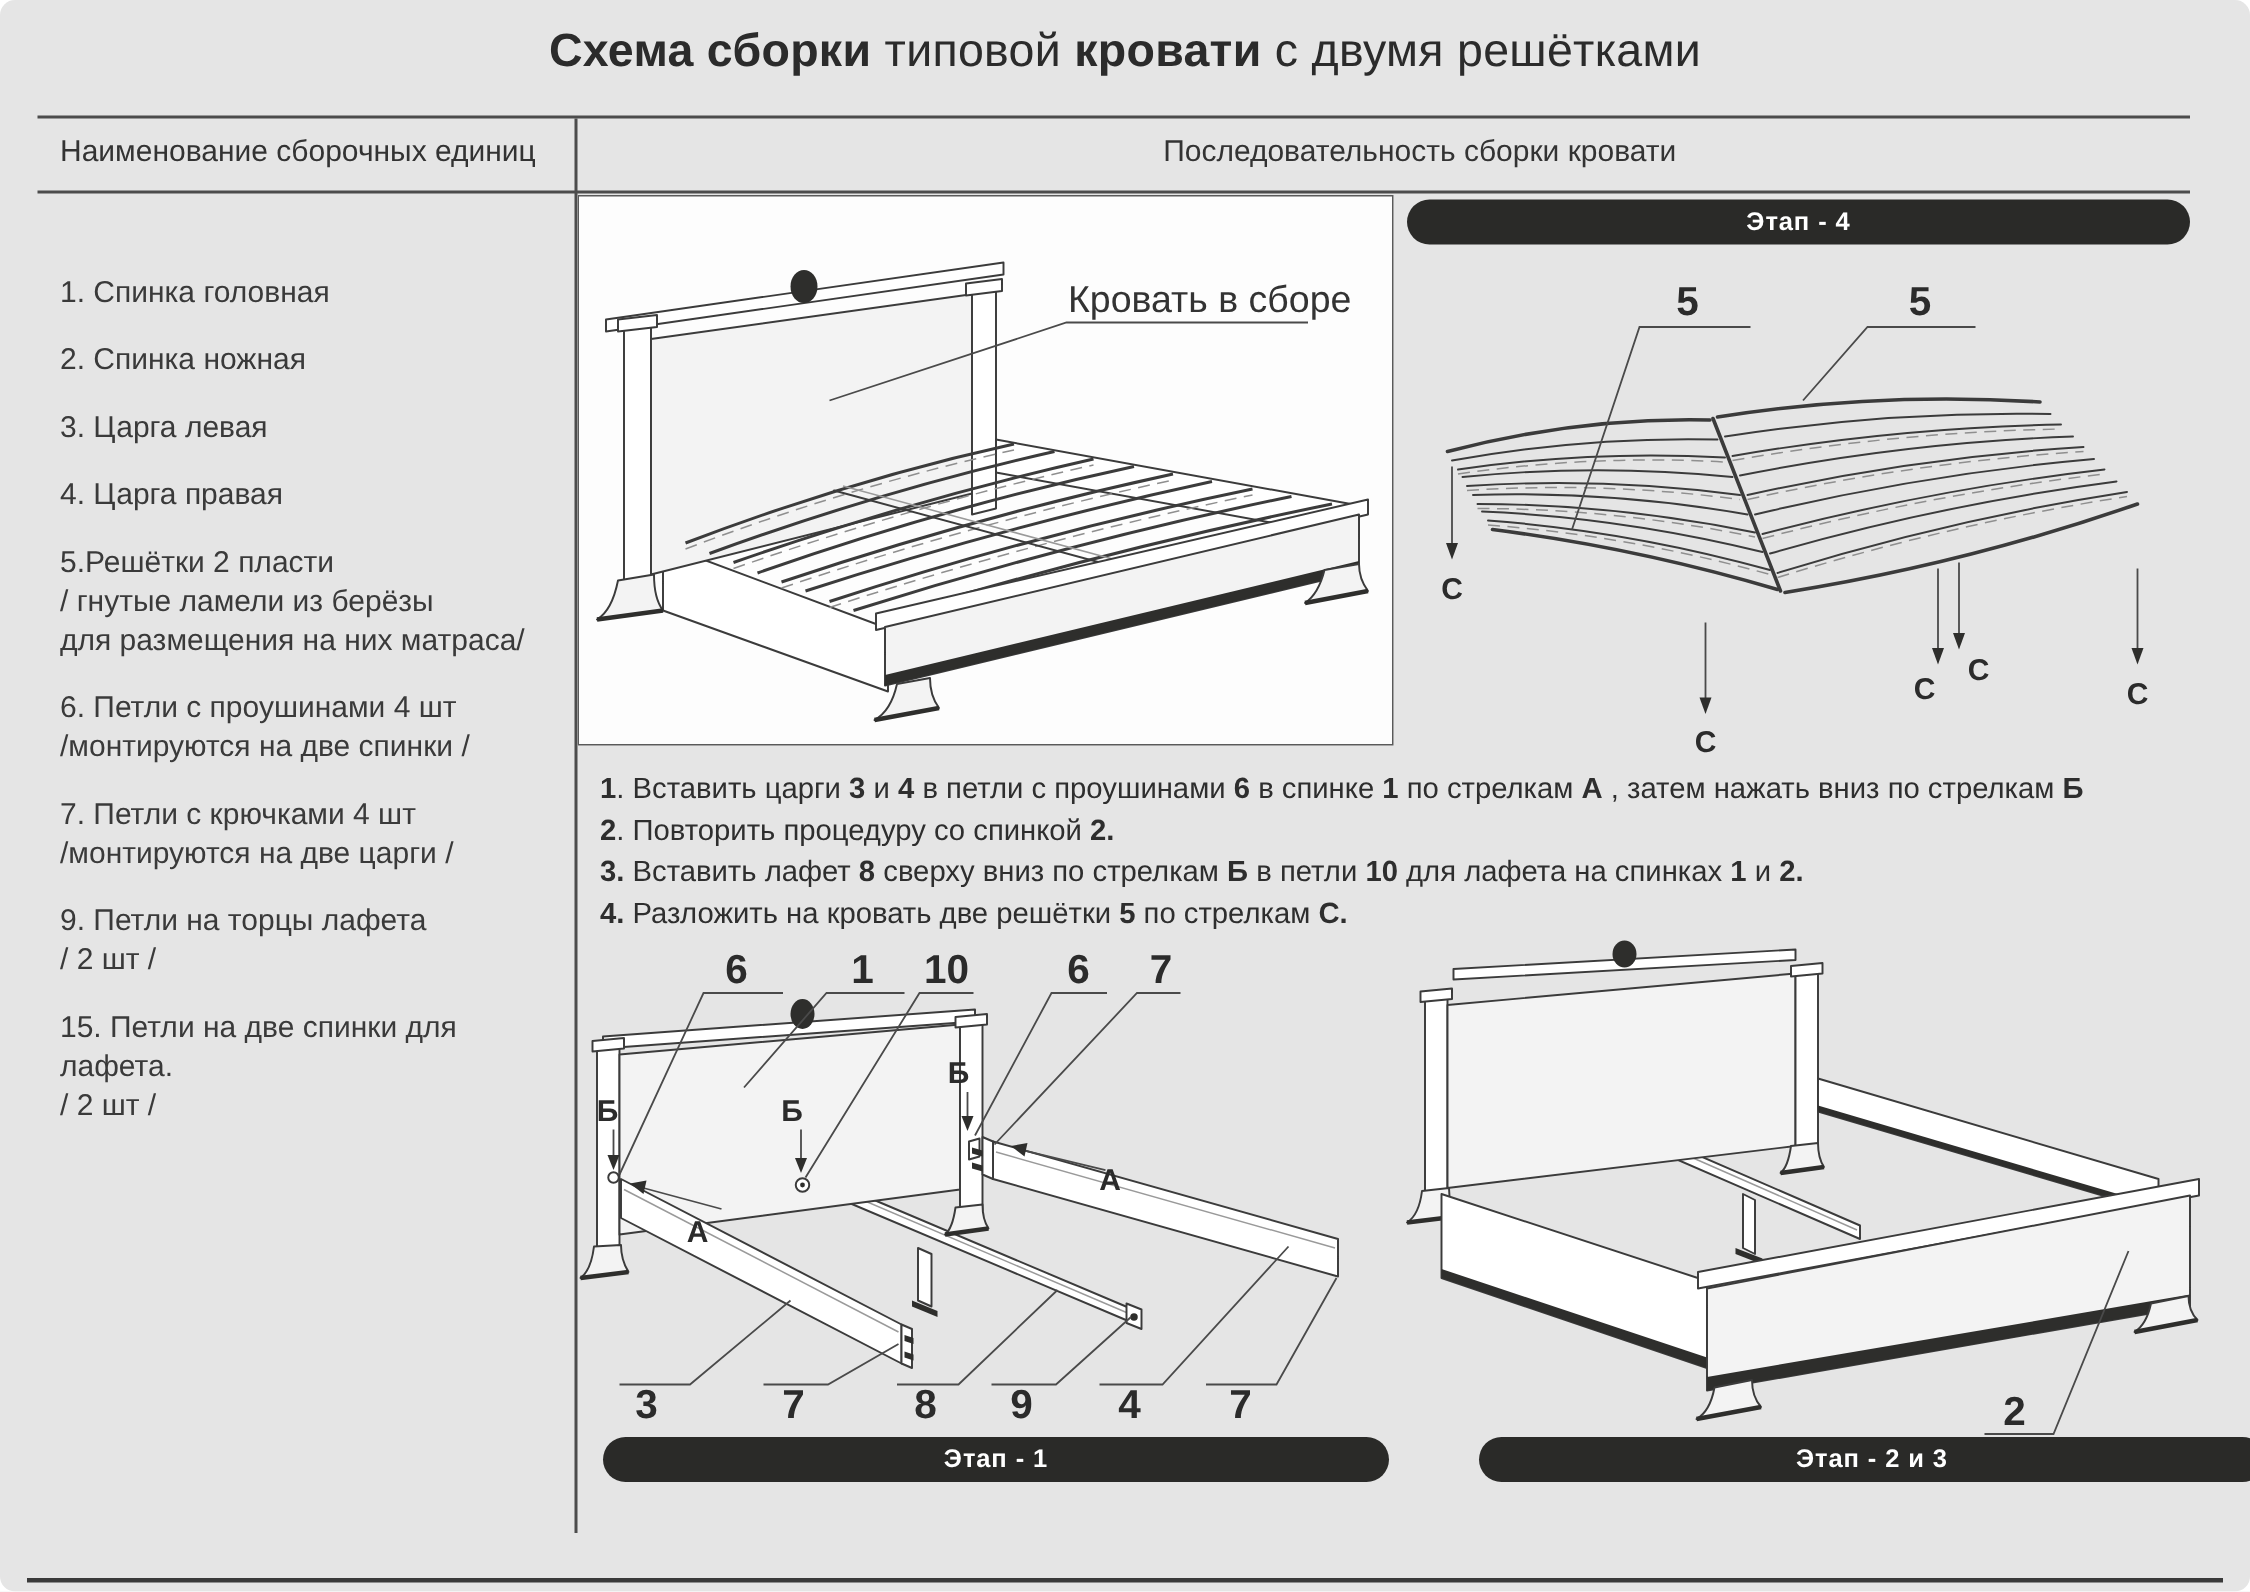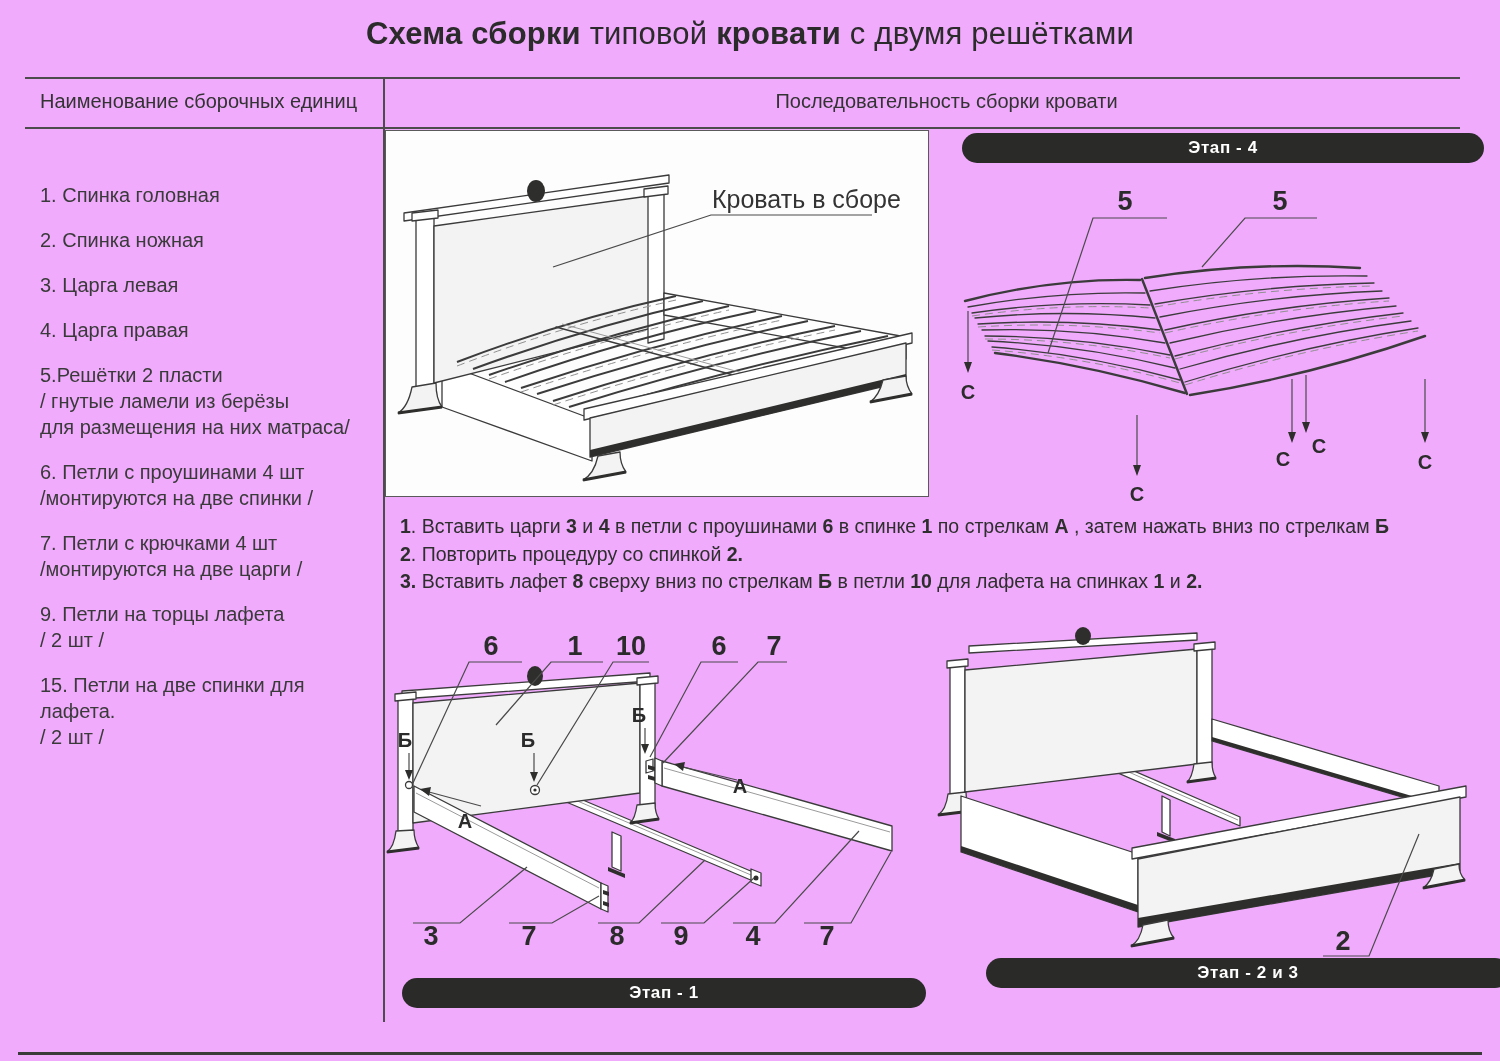--- a/index.html
+++ b/index.html
@@ -1,37 +1,37 @@
 <!DOCTYPE html>
 <html><head>
 <meta charset="utf-8">
 <style>
   html,body{margin:0;padding:0;background:#ffffff;}
-  .page{position:relative;width:1500px;height:1061px;background:#f0abfc;overflow:hidden;
-        font-family:"Liberation Sans",sans-serif;color:#2f2f2f;}
+  .page{position:relative;width:1500px;height:1061px;background:#e5e5e5;overflow:hidden;
+        font-family:"Liberation Sans",sans-serif;color:#2f2f2f;border-radius:10px;}
   .title{position:absolute;top:16px;left:0;width:100%;text-align:center;font-size:31px;
          letter-spacing:.2px;color:#2b2b2b;}
   .title .bold{font-weight:700;}
   .hrule{position:absolute;background:#4c4c4c;height:2px;}
   .r1{top:77px;left:25px;width:1435px;}
   .r2{top:127px;left:25px;width:1435px;}
   .rb{top:1052px;left:18px;width:1464px;height:3px;background:#3a3a3a;}
   .vdiv{position:absolute;left:383px;top:79px;width:2px;height:943px;background:#4c4c4c;}
   .colhead{position:absolute;top:90px;font-size:20px;color:#333;}
   .ch-left{left:40px;}
   .ch-right{left:385px;width:1075px;text-align:center;padding-left:24px;}
   .parts{position:absolute;left:40px;top:182px;width:335px;font-size:20px;line-height:26px;color:#3a3a3a;}
   .part{white-space:pre-line;margin-bottom:19px;}
   .bedbox{position:absolute;left:385px;top:130px;width:544px;height:367px;
           border:1.5px solid #5a5a5a;box-sizing:border-box;background:#fdfdfd;}
   .pill{position:absolute;height:30px;background:#2a2a28;border-radius:16px;color:#fff;
         font-size:17px;font-weight:700;letter-spacing:.6px;display:flex;align-items:center;
         justify-content:center;}
-  .pill4{left:962px;top:133px;width:522px;}
-  .pill1{left:402px;top:978px;width:524px;}
+  .pill4{left:938px;top:133px;width:522px;}
+  .pill1{left:402px;top:958px;width:524px;}
   .pill23{left:986px;top:958px;width:524px;}
   .ins{position:absolute;left:400px;top:502px;width:1062px;font-size:19.5px;line-height:27.5px;color:#2e2e2e;margin-top:11px;}
   .iline span:nth-child(odd){font-weight:700;}
   .footer{position:absolute;left:403px;top:1008px;width:1052px;font-size:19px;color:#3b3b3b;
           word-spacing:5px;}
   svg{position:absolute;overflow:visible;}
   .svgA{left:386px;top:131px;}
   .svgB{left:935px;top:163px;}
   .svgC{left:385px;top:625px;}
   .svgD{left:935px;top:620px;}
@@ -327,16 +327,17 @@
   </svg>
 
   <div class="pill pill4">Этап -  4</div>
   <div class="pill pill1">Этап - 1</div>
   <div class="pill pill23">Этап - 2 и 3</div>
 
   <div class="ins">
     <div class="iline"><span>1</span><span>. Вставить царги </span><span>3</span><span> и </span><span>4</span><span> в петли с проушинами </span><span>6</span><span> в спинке </span><span>1</span><span> по стрелкам </span><span>А</span><span> , затем нажать вниз по стрелкам </span><span>Б</span></div>
     <div class="iline"><span>2</span><span>. Повторить процедуру со спинкой </span><span>2.</span></div>
     <div class="iline"><span>3.</span><span> Вставить лафет </span><span>8</span><span> сверху вниз по стрелкам </span><span>Б</span><span> в петли </span><span>10</span><span> для лафета на спинках </span><span>1</span><span> и </span><span>2.</span></div>
+    <div class="iline"><span>4.</span><span> Разложить на кровать две решётки </span><span>5</span><span>  по стрелкам </span><span>С.</span></div>
   </div>
 
   <div class="hrule rb"></div>
 </div>
 
 </body></html>

